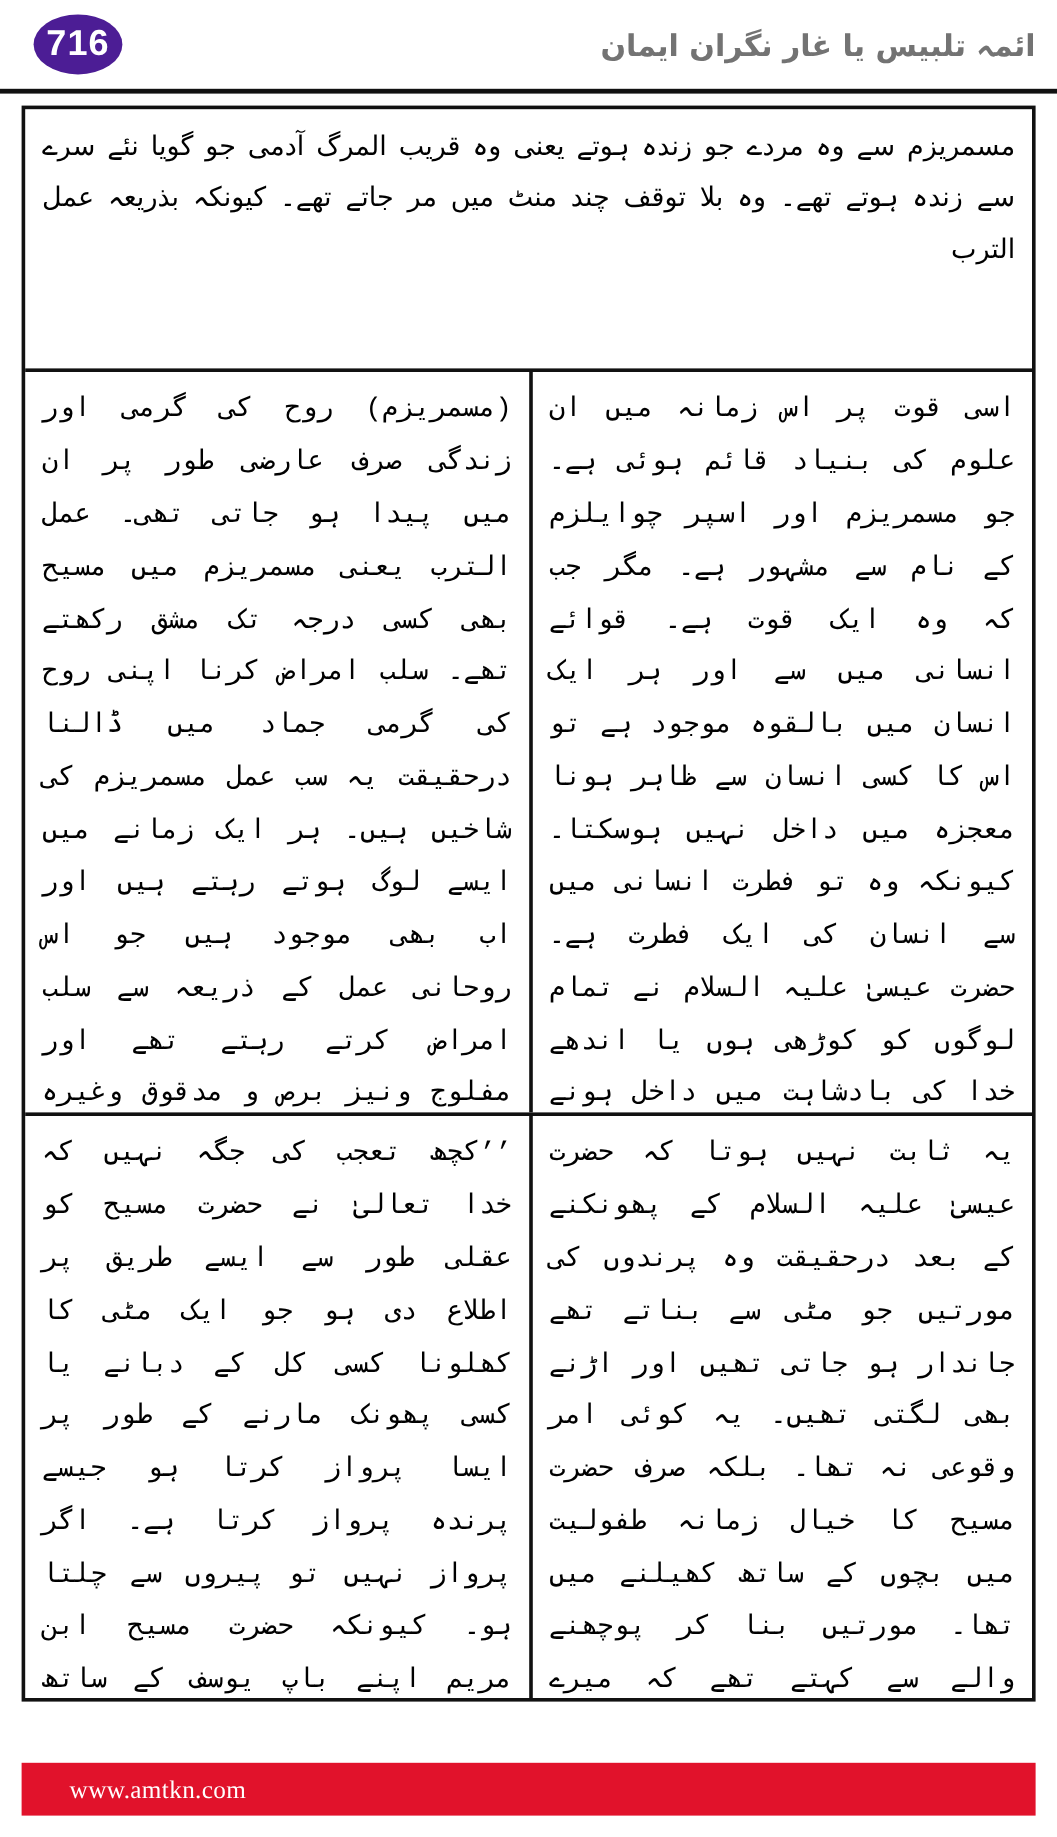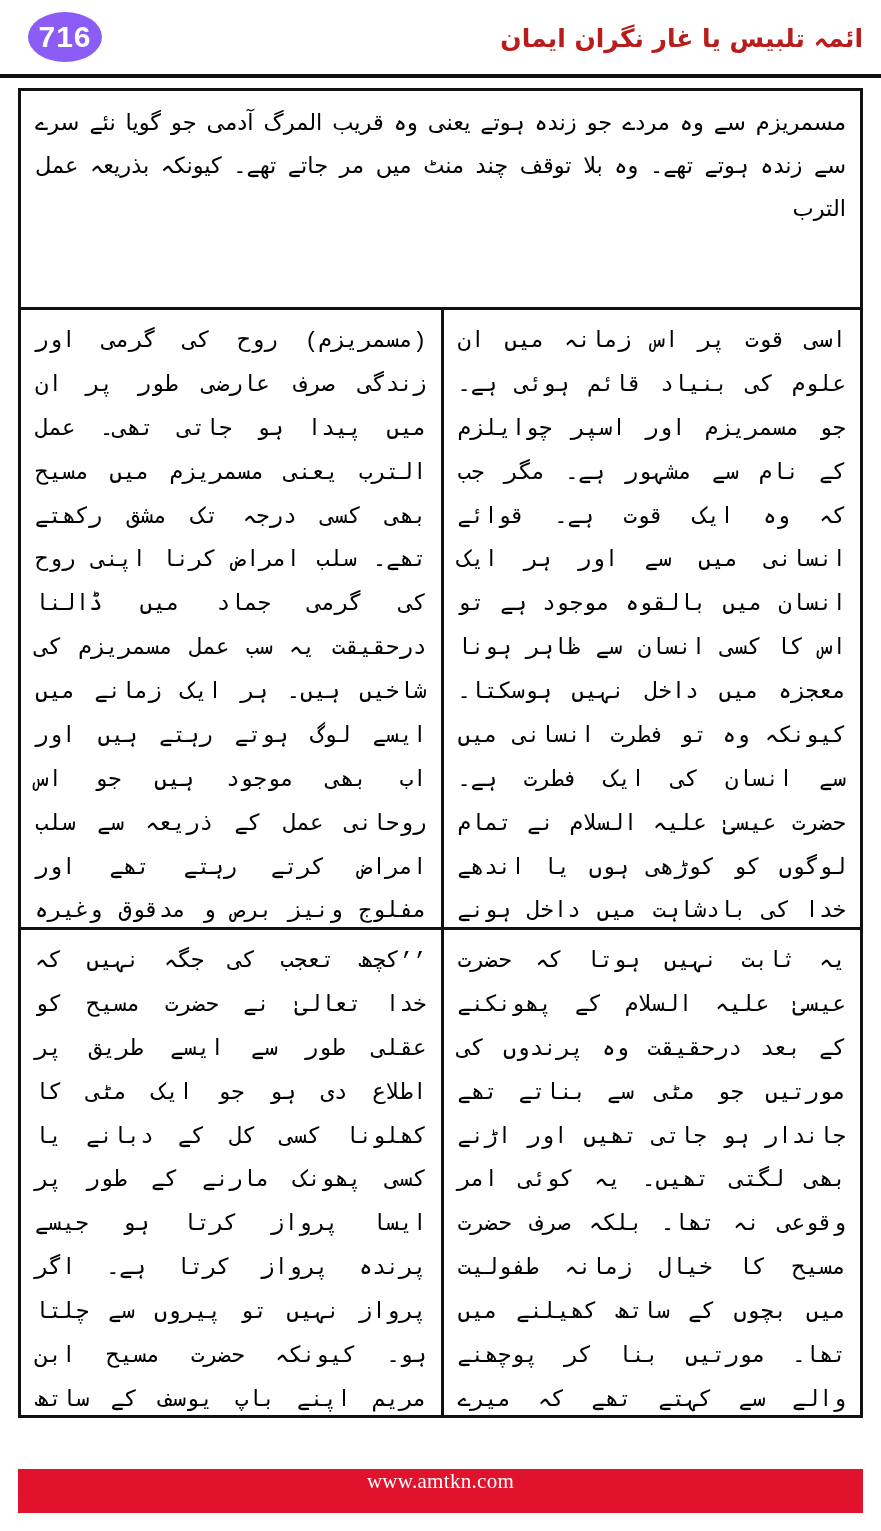--- a/index.html
+++ b/index.html
@@ -24,33 +24,33 @@
   .header {
     position: relative;
     height: 78px;
     border-bottom: 4px solid #111;
     display: flex;
     align-items: center;
     justify-content: space-between;
     padding: 0 18px 0 28px;
   }
   .page-number-badge {
-    background: #8b5cf6;
+    background: #4c1d95;
     color: #ffffff;
     border-radius: 50%;
     width: 74px; height: 50px;
     display: flex; align-items: center; justify-content: center;
     font-size: 30px;
     font-weight: bold;
     font-family: "Liberation Sans", sans-serif;
     letter-spacing: 1px;
     order: 2;
   }
   .header-title {
-    color: #b91c1c;
+    color: #737373;
     font-size: 25px;
     font-weight: bold;
     font-family: "DejaVu Sans", sans-serif;
     direction: rtl;
     order: 1;
     line-height: 1.2;
     padding-top: 4px;
   }
 
   
@@ -112,21 +112,20 @@
     position: absolute;
     left: 18px; right: 18px;
     bottom: 18px;
     height: 44px;
     background: #e1122b;
     display: flex;
     align-items: center;
     justify-content: space-between;
     padding: 0 40px;
     direction: ltr;
-    flex-direction: column;
   }
   .footer a, .footer span {
     color: #ffffff;
     font-size: 21px;
     font-family: "Liberation Serif", serif;
     text-decoration: none;
     letter-spacing: 0.3px;
   }
   .footer .site { }
   .footer .fb { }

